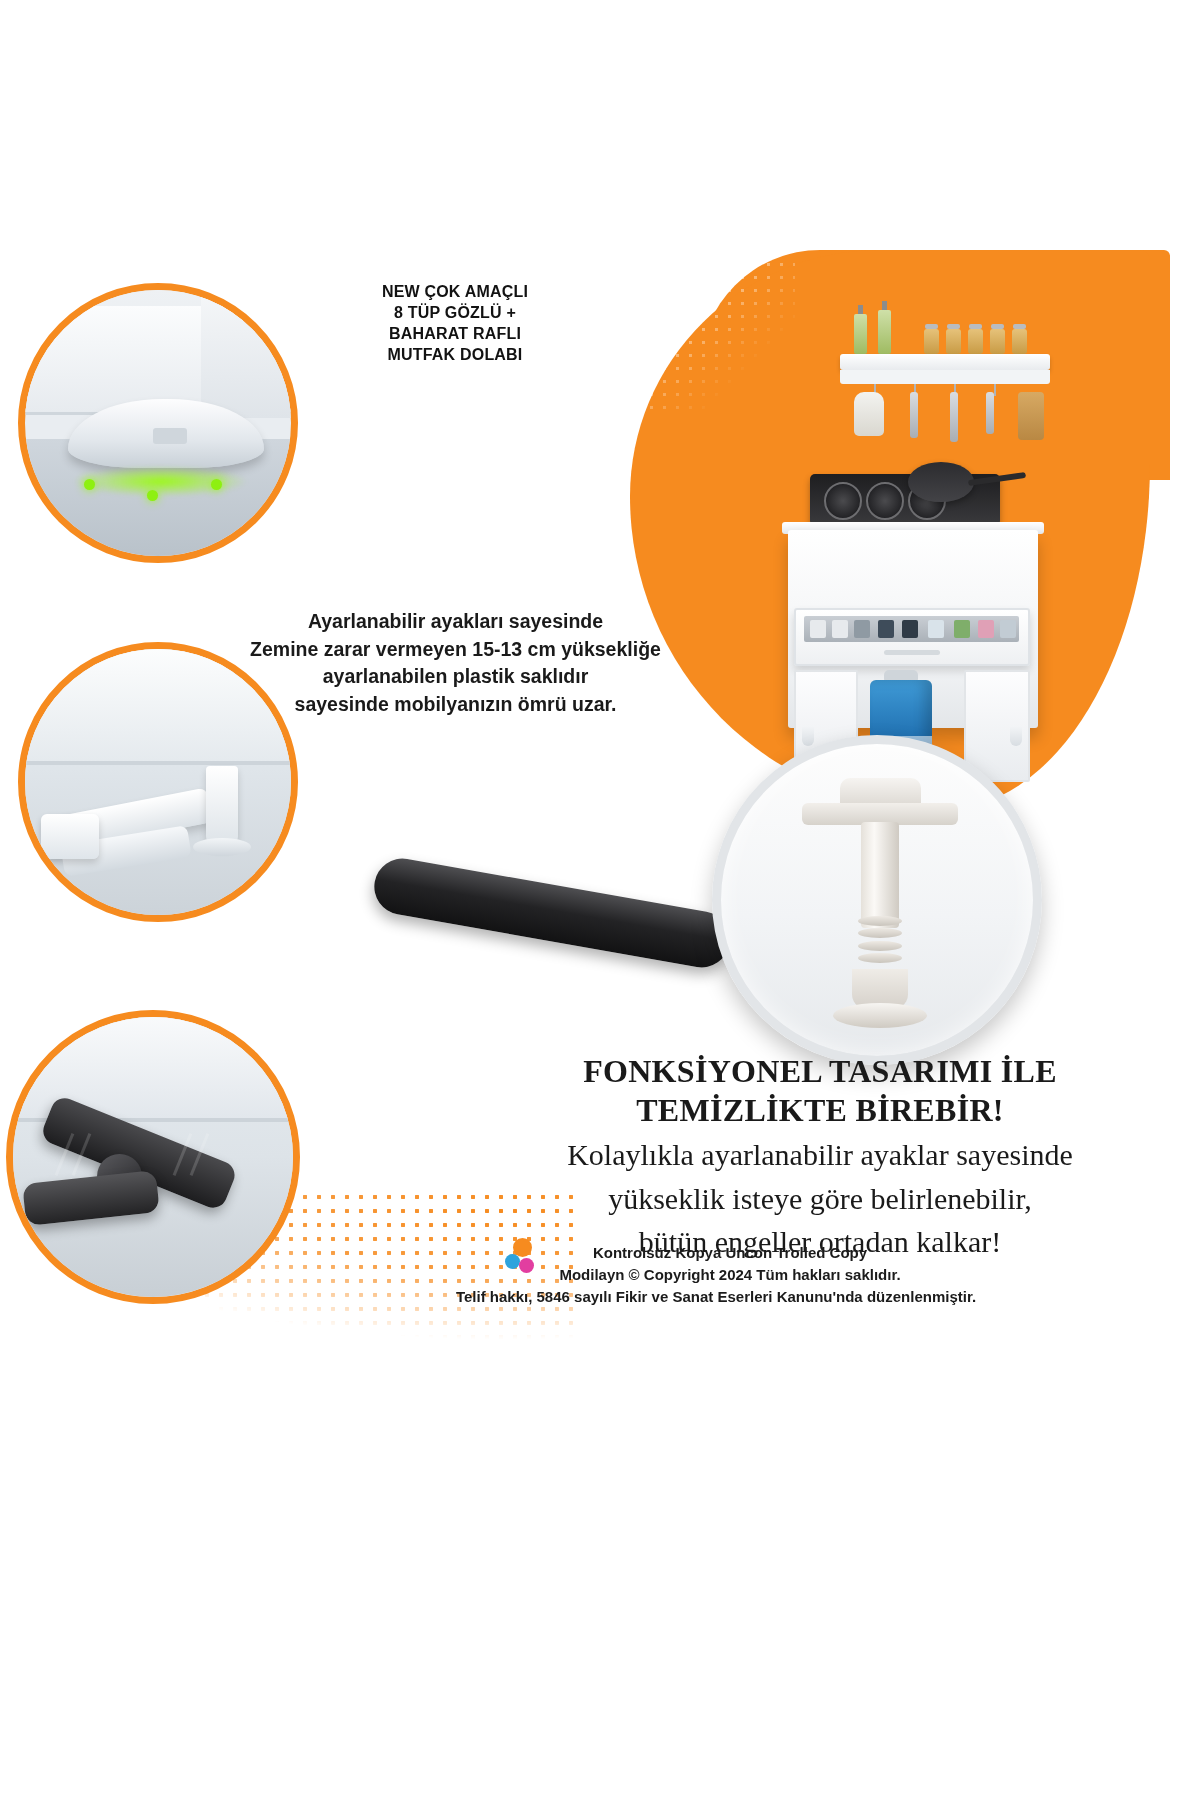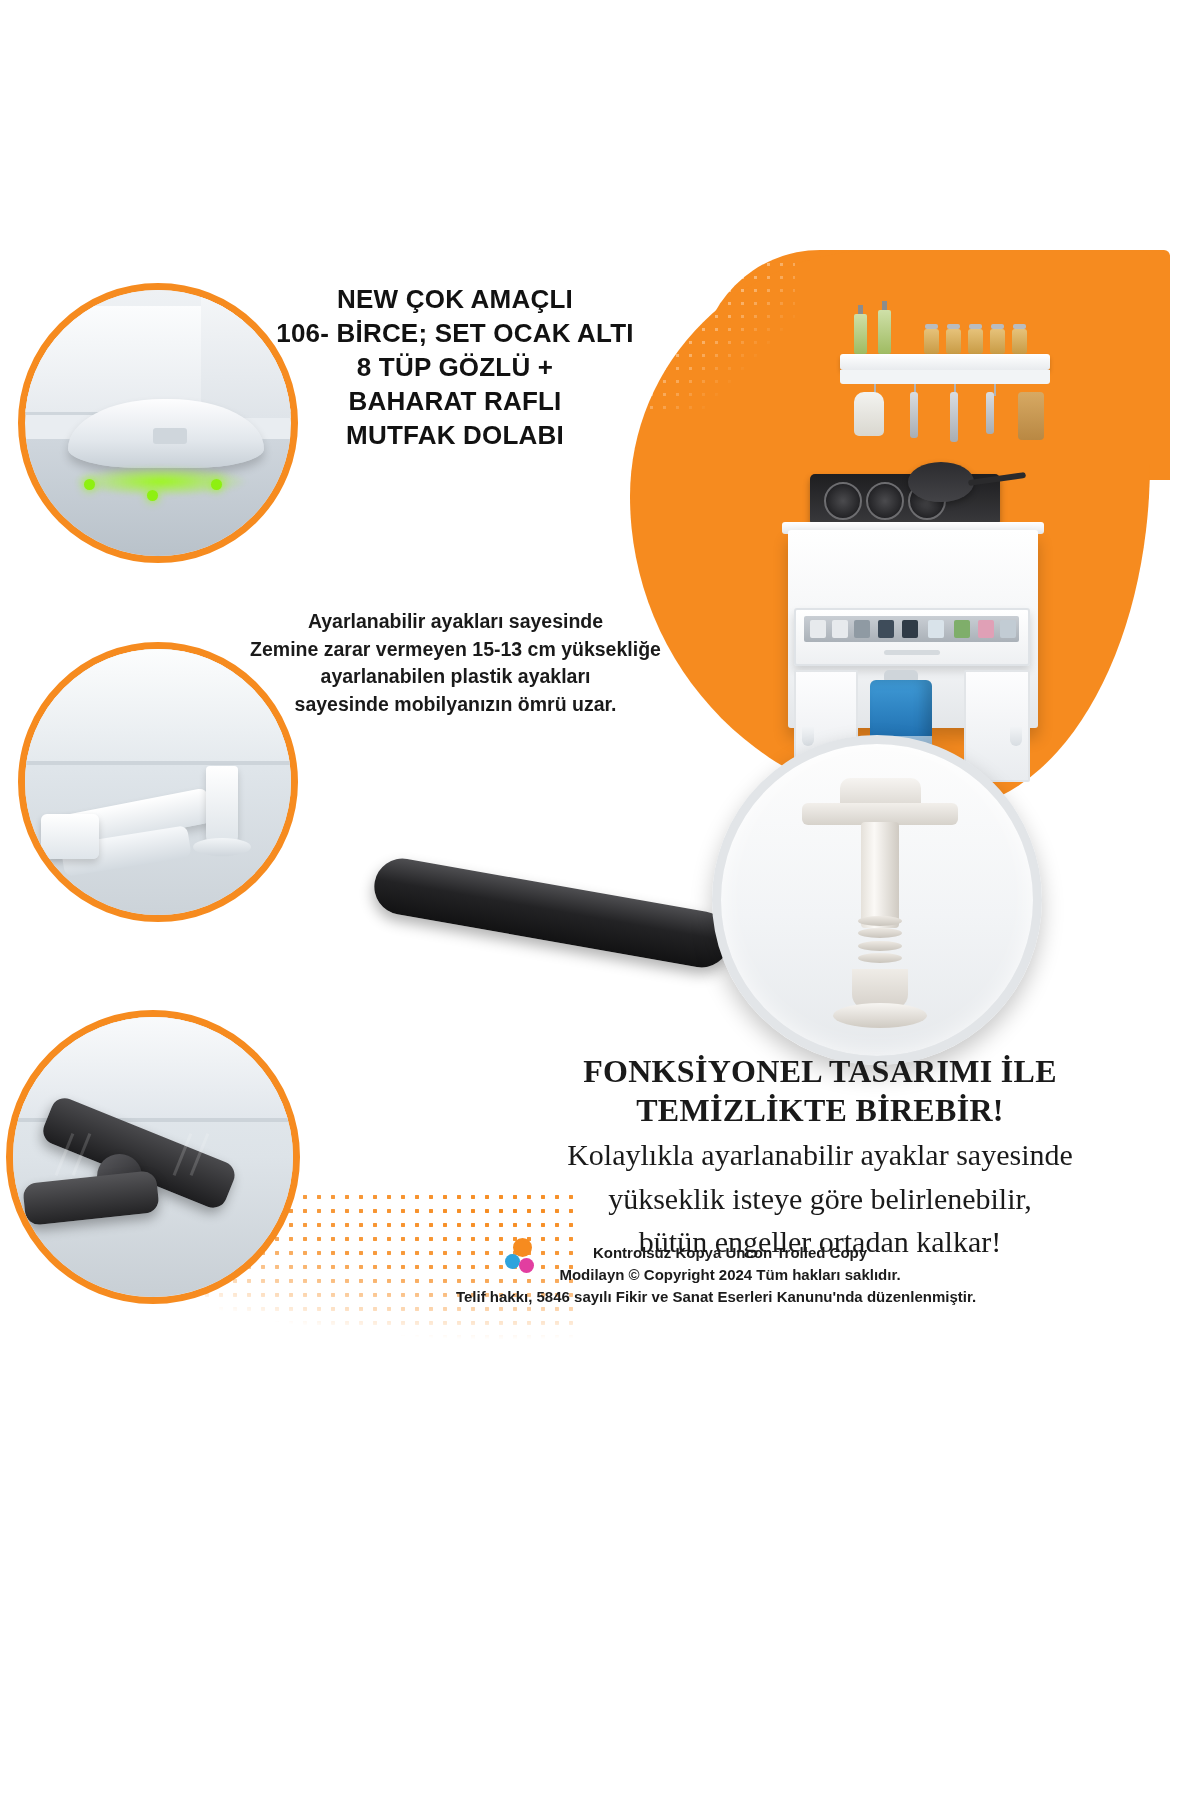--- a/index.html
+++ b/index.html
@@ -88,21 +88,21 @@
   .s3-hose{position:absolute;left:10%;top:40%;width:70%;height:17%;border-radius:14px;background:linear-gradient(180deg,#4a4a4d,#1d1d1f);transform:rotate(22deg);box-shadow:0 6px 12px rgba(0,0,0,.3);}
   .s3-hose2{position:absolute;left:4%;top:57%;width:48%;height:15%;border-radius:14px;background:linear-gradient(180deg,#555558,#232325);transform:rotate(-6deg);box-shadow:0 6px 12px rgba(0,0,0,.3);}
   .s3-joint{position:absolute;left:30%;top:49%;width:16%;height:16%;border-radius:50%;background:linear-gradient(145deg,#5a5a5e,#232326);box-shadow:0 4px 8px rgba(0,0,0,.3);}
   .s3-rib{position:absolute;top:41%;width:3px;height:16%;background:rgba(255,255,255,.16);transform:rotate(22deg);}
 
   
   .title{
     position:absolute;left:250px;top:282px;width:410px;
     z-index:6;
     text-align:center;
-    font-weight:bold;font-size:26px;line-height:1.31;
+    font-weight:bold;font-size:16px;line-height:1.31;
     color:#121212;
     letter-spacing:.2px;
   }
 
   
   .para{
     position:absolute;left:218px;top:608px;width:475px;
     z-index:6;text-align:center;
     font-weight:bold;font-size:19.5px;line-height:1.42;color:#1a1a1a;
   }
@@ -216,30 +216,29 @@
       <div class="s3-hose2"></div>
       <div class="s3-rib" style="left:18%;"></div>
       <div class="s3-rib" style="left:24%;"></div>
       <div class="s3-rib" style="left:60%;"></div>
       <div class="s3-rib" style="left:66%;"></div>
     </div>
   </div>
 
   <div class="title">
     <div>NEW ÇOK AMAÇLI</div>
-    <div>106- BİRCE; SET OCAK ALTI</div>
     <div>8 TÜP GÖZLÜ +</div>
     <div>BAHARAT RAFLI</div>
     <div>MUTFAK DOLABI</div>
   </div>
 
   <div class="para">
     <div>Ayarlanabilir ayakları sayesinde</div>
     <div>Zemine zarar vermeyen 15-13 cm yüksekliğe</div>
-    <div>ayarlanabilen plastik ayakları</div>
+    <div>ayarlanabilen plastik saklıdır</div>
     <div>sayesinde mobilyanızın ömrü uzar.</div>
   </div>
 
   <div class="prod">
 
     <div class="shelf">
       <div class="bottle" style="left:14px;top:18px;height:40px;"></div>
       <div class="bottle" style="left:38px;top:14px;height:44px;"></div>
       <div class="jar" style="left:84px;top:33px;"></div>
       <div class="jar" style="left:106px;top:33px;"></div>

